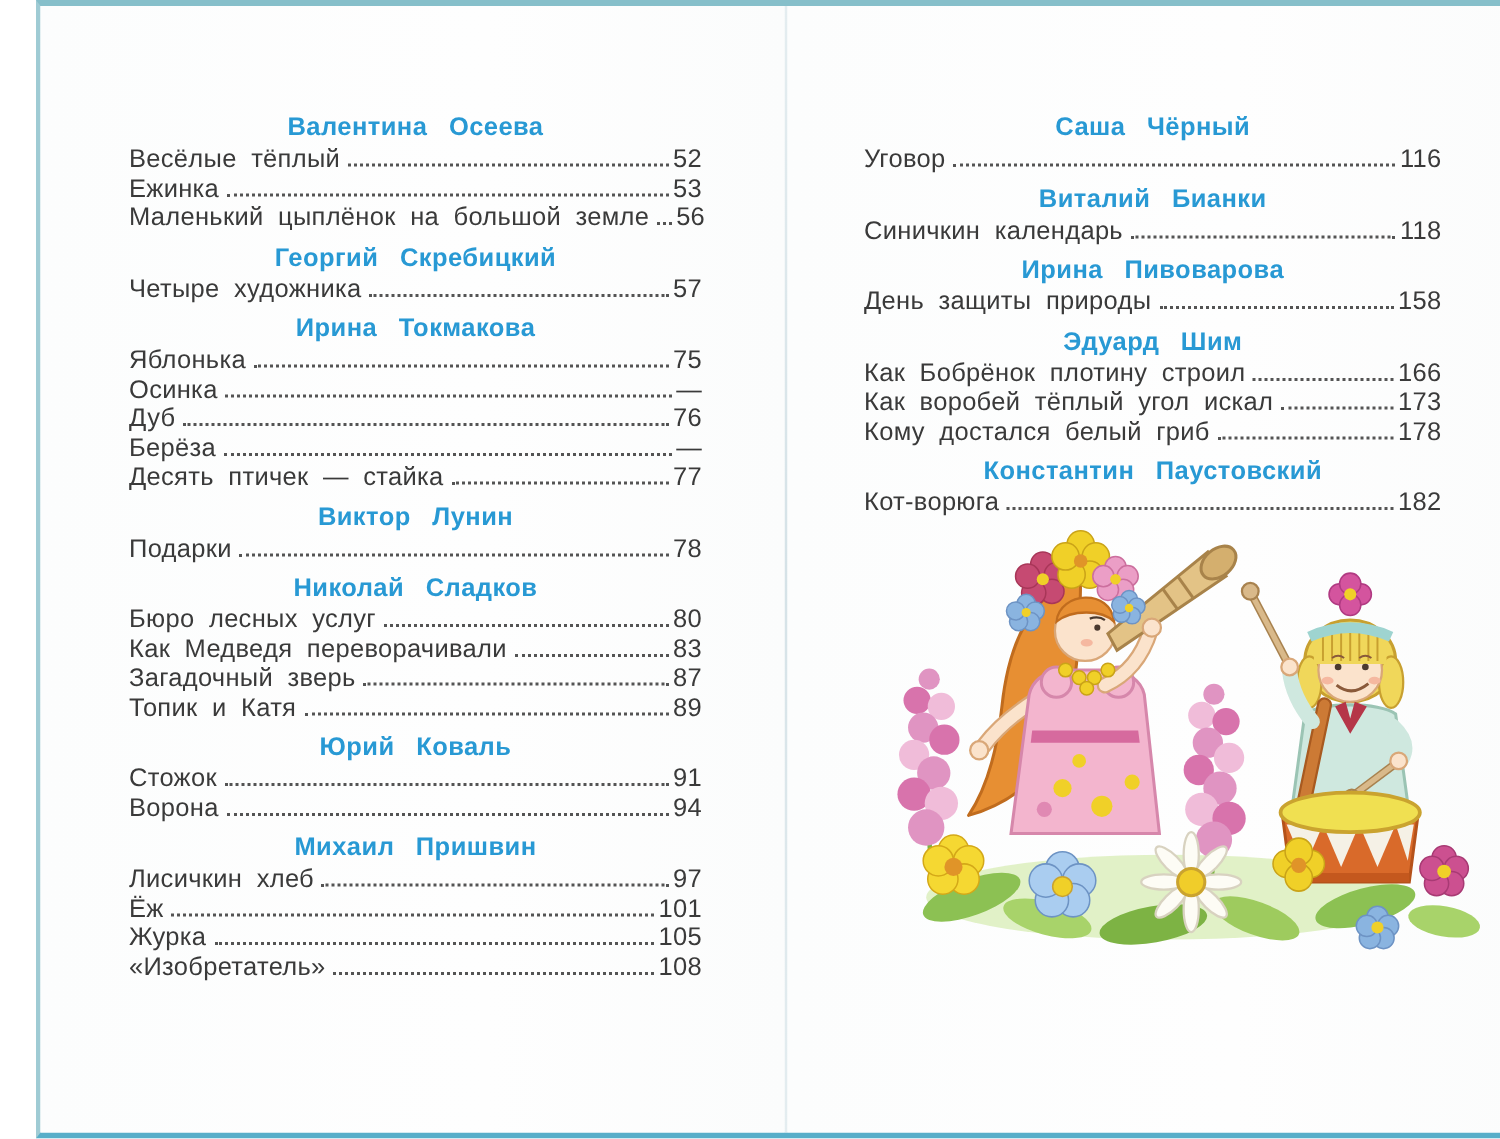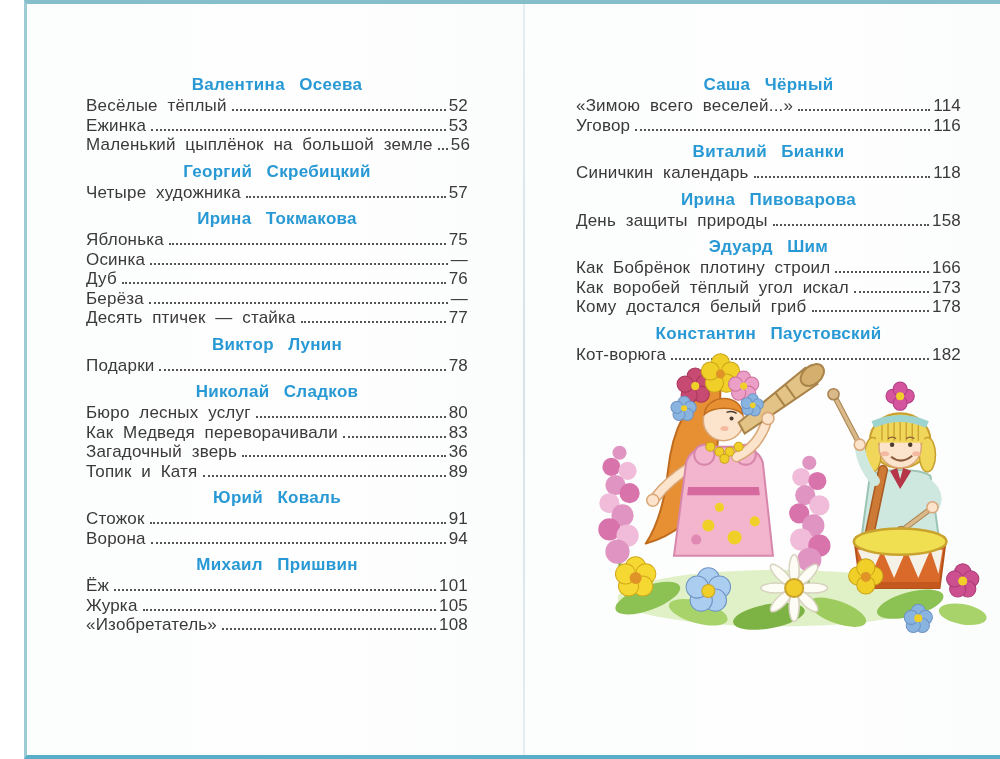--- a/index.html
+++ b/index.html
@@ -133,39 +133,44 @@
           <span class="num">80</span>
         </div>
         <div class="entry">
           <span class="title">Как Медведя переворачивали</span>
           <span class="dots"></span>
           <span class="num">83</span>
         </div>
         <div class="entry">
           <span class="title">Загадочный зверь</span>
           <span class="dots"></span>
-          <span class="num">36</span>
+          <span class="num">87</span>
         </div>
         <div class="entry">
           <span class="title">Топик и Катя</span>
           <span class="dots"></span>
           <span class="num">89</span>
         </div>
         <div class="author">Юрий Коваль</div>
         <div class="entry">
           <span class="title">Стожок</span>
           <span class="dots"></span>
           <span class="num">91</span>
         </div>
         <div class="entry">
           <span class="title">Ворона</span>
           <span class="dots"></span>
           <span class="num">94</span>
         </div>
         <div class="author">Михаил Пришвин</div>
+        <div class="entry">
+          <span class="title">Лисичкин хлеб</span>
+          <span class="dots"></span>
+          <span class="num">97</span>
+        </div>
         <div class="entry">
           <span class="title">Ёж</span>
           <span class="dots"></span>
           <span class="num">101</span>
         </div>
         <div class="entry">
           <span class="title">Журка</span>
           <span class="dots"></span>
           <span class="num">105</span>
         </div>
@@ -175,25 +180,20 @@
           <span class="num">108</span>
         </div>
       </div>
   </div>
 
   <div class="gutter"></div>
 
   <div class="page right">
     <div class="toc" id="right-toc">
         <div class="author">Саша Чёрный</div>
-        <div class="entry">
-          <span class="title">«Зимою всего веселей...»</span>
-          <span class="dots"></span>
-          <span class="num">114</span>
-        </div>
         <div class="entry">
           <span class="title">Уговор</span>
           <span class="dots"></span>
           <span class="num">116</span>
         </div>
         <div class="author">Виталий Бианки</div>
         <div class="entry">
           <span class="title">Синичкин календарь</span>
           <span class="dots"></span>
           <span class="num">118</span>

